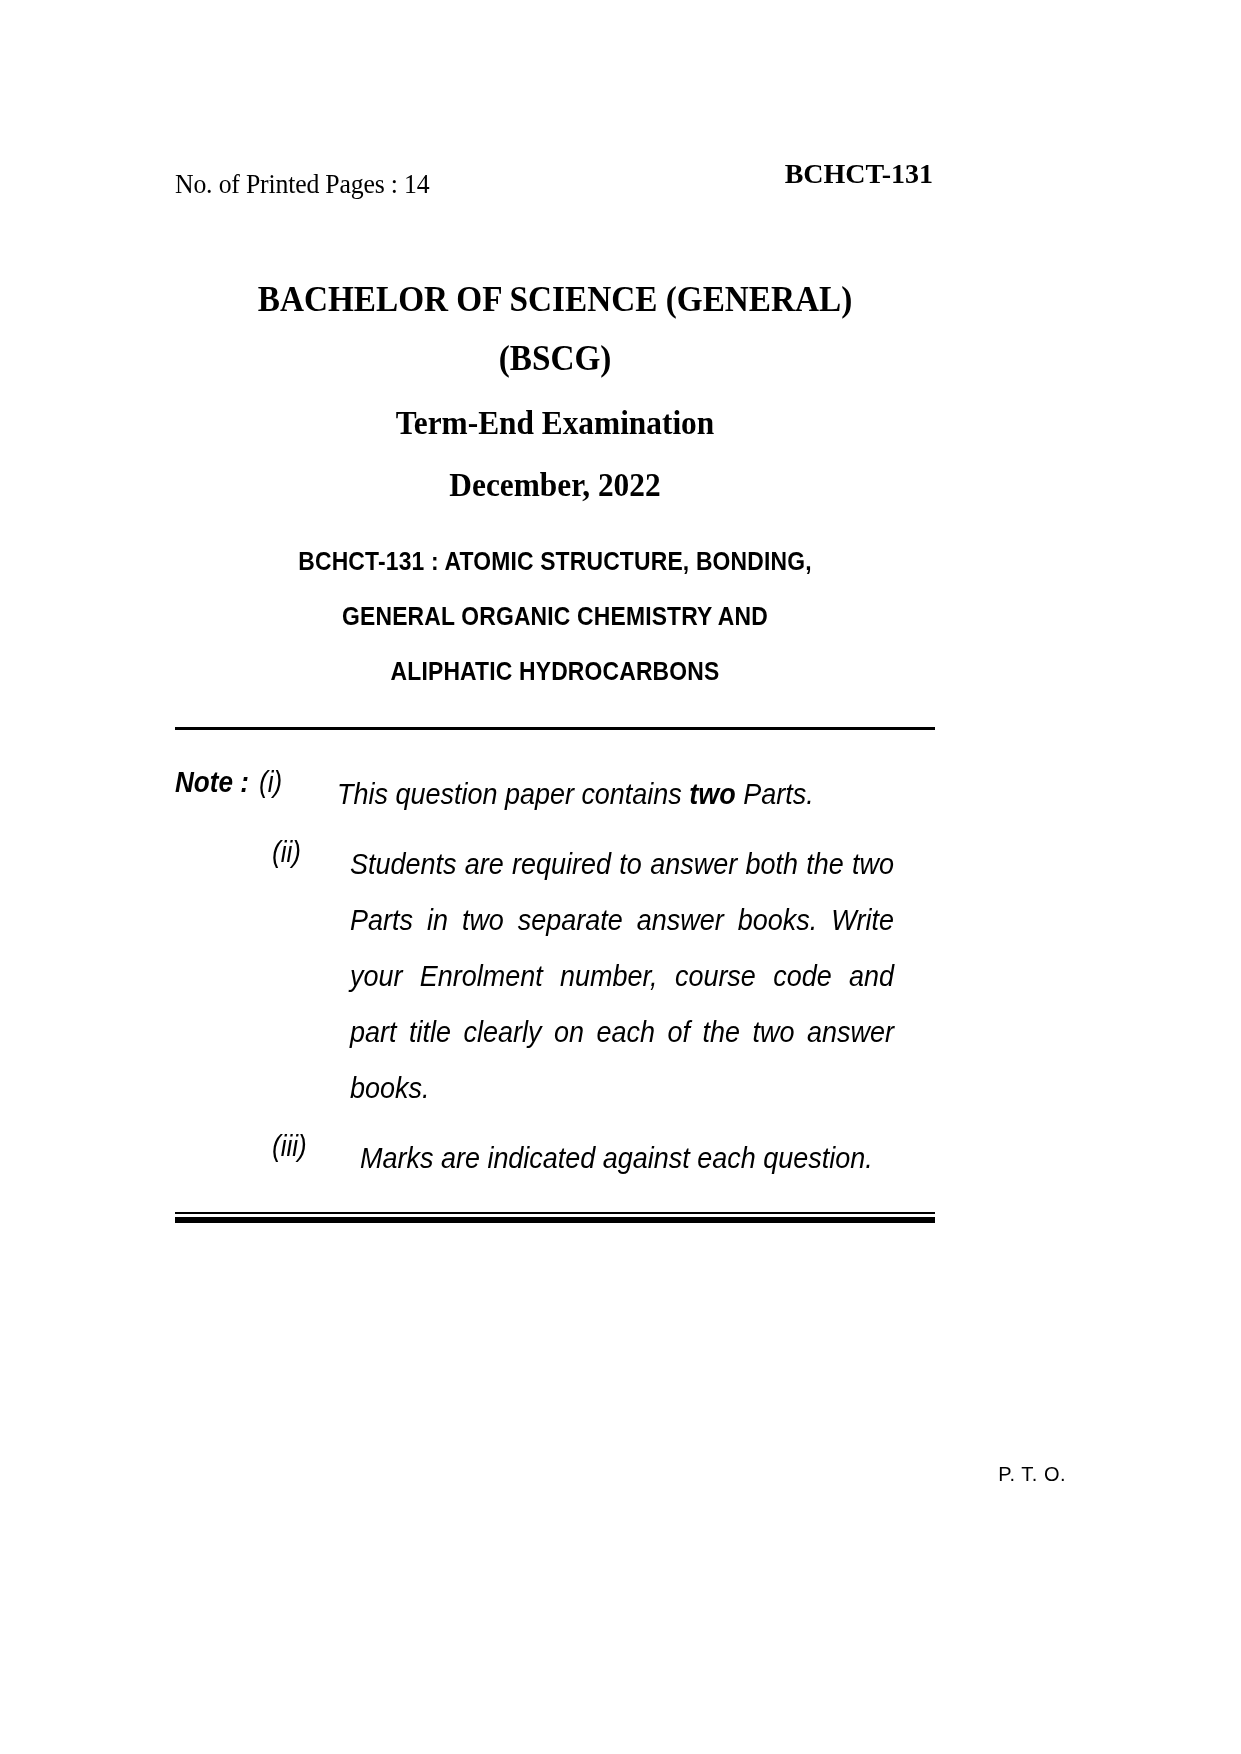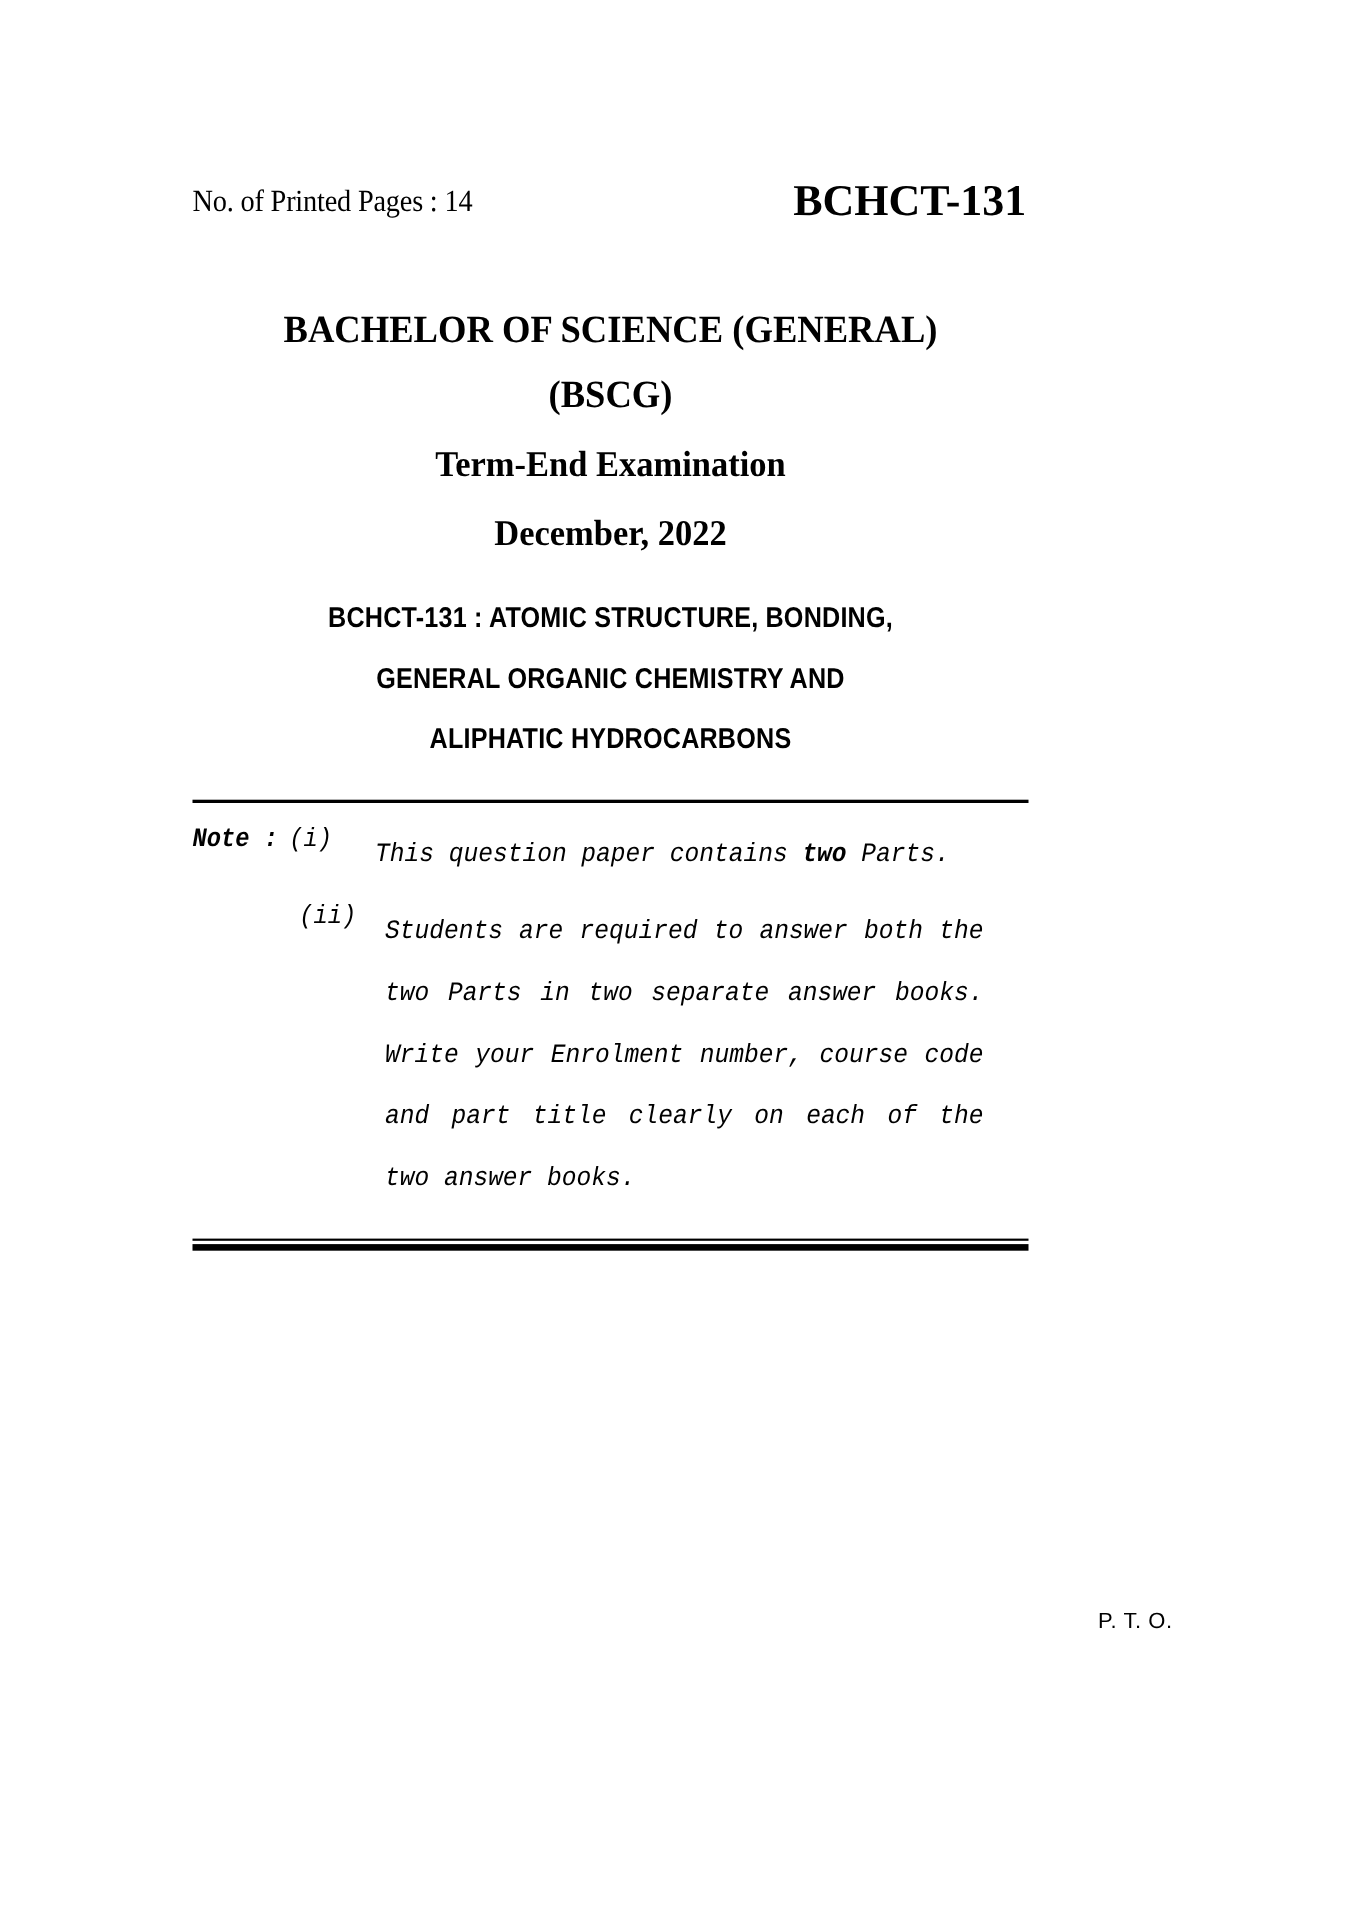--- a/index.html
+++ b/index.html
@@ -48,21 +48,21 @@
     transform: scaleX(0.92);
     transform-origin: left center;
     white-space: nowrap;
   }
   .course-code {
     position: absolute;
     right: 2px;
     top: 0;
     font-family: "Liberation Serif", serif;
     font-weight: bold;
-    font-size: 40px;
+    font-size: 28px;
     letter-spacing: 0px;
     white-space: nowrap;
   }
 
   
   .heading {
     text-align: center;
     font-family: "Liberation Serif", serif;
     font-weight: bold;
     white-space: nowrap;
@@ -142,24 +142,24 @@
   .rule-double .thin {
     border-top: 2px solid #000;
   }
   .rule-double .thick {
     margin-top: 3px;
     border-top: 6px solid #000;
   }
 
   
   .note-block {
-    margin-top: 20px;
-    font-family: Liberation Mono, monospace;
-    font-style: italic;
-    font-size: 24px;
+    margin-top: 36px;
+    font-family: Liberation Sans, sans-serif;
+    font-style: italic;
+    font-size: 29px;
   }
   .note-item {
     display: flex;
     align-items: flex-start;
     margin-bottom: 14px;
   }
   .note-label {
     font-weight: bold;
     font-style: italic;
     white-space: nowrap;
@@ -242,20 +242,24 @@
         <span class="note-label">Note :</span>
         <span class="note-marker">(i)</span>
         <span class="note-body"><span>This question paper contains </span><b>two</b><span> Parts.</span></span>
       </div>
 
       <div class="note-item note-indent-1">
         <span class="note-marker">(ii)</span>
         <span class="note-body">Students are required to answer both the two Parts in two separate answer books. Write your Enrolment number, course code and part title clearly on each of the two answer books.</span>
       </div>
 
+      <div class="note-item note-indent-1">
+        <span class="note-marker wide">(iii)</span>
+        <span class="note-body">Marks are indicated against each question.</span>
+      </div>
 
     </div>
 
     <div class="rule-double">
       <div class="thin"></div>
       <div class="thick"></div>
     </div>
 
   </div>
 

